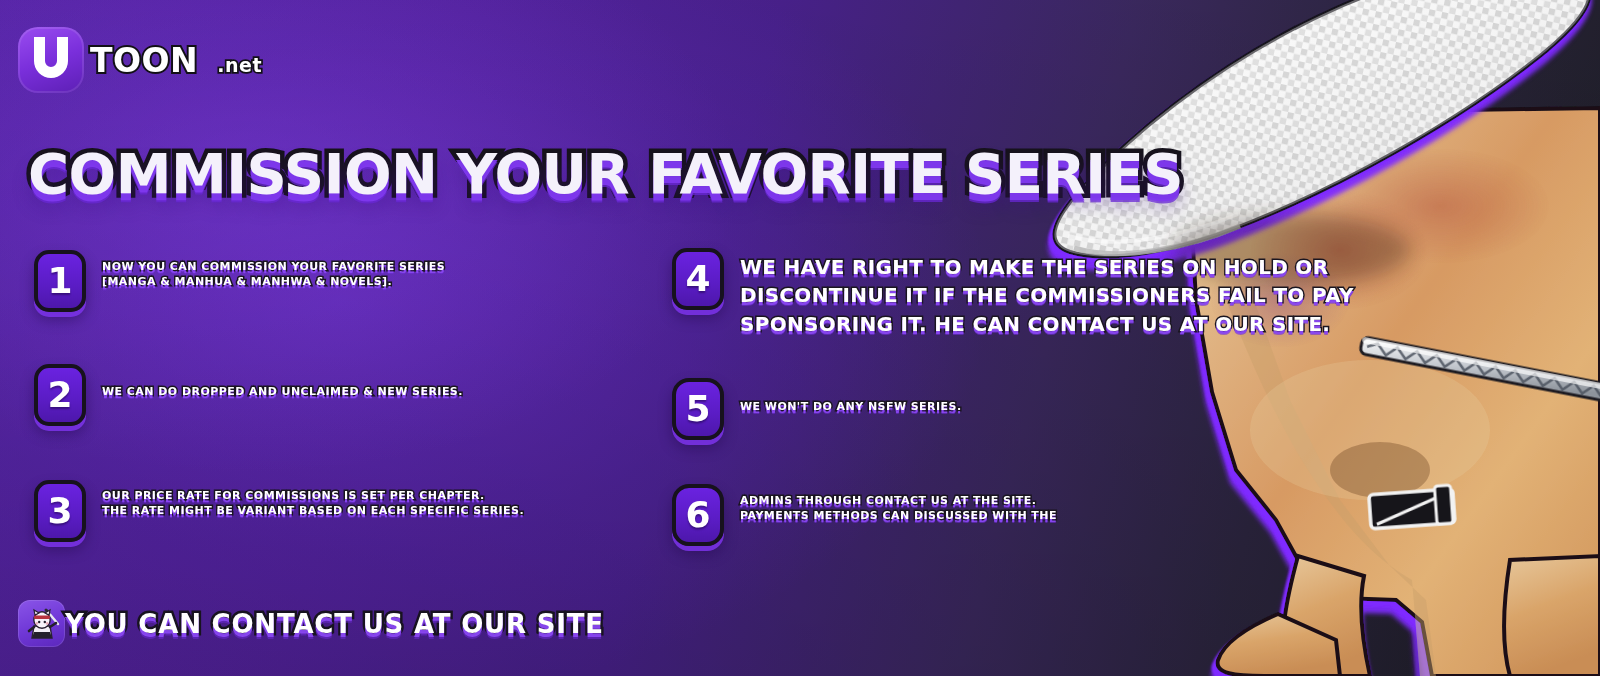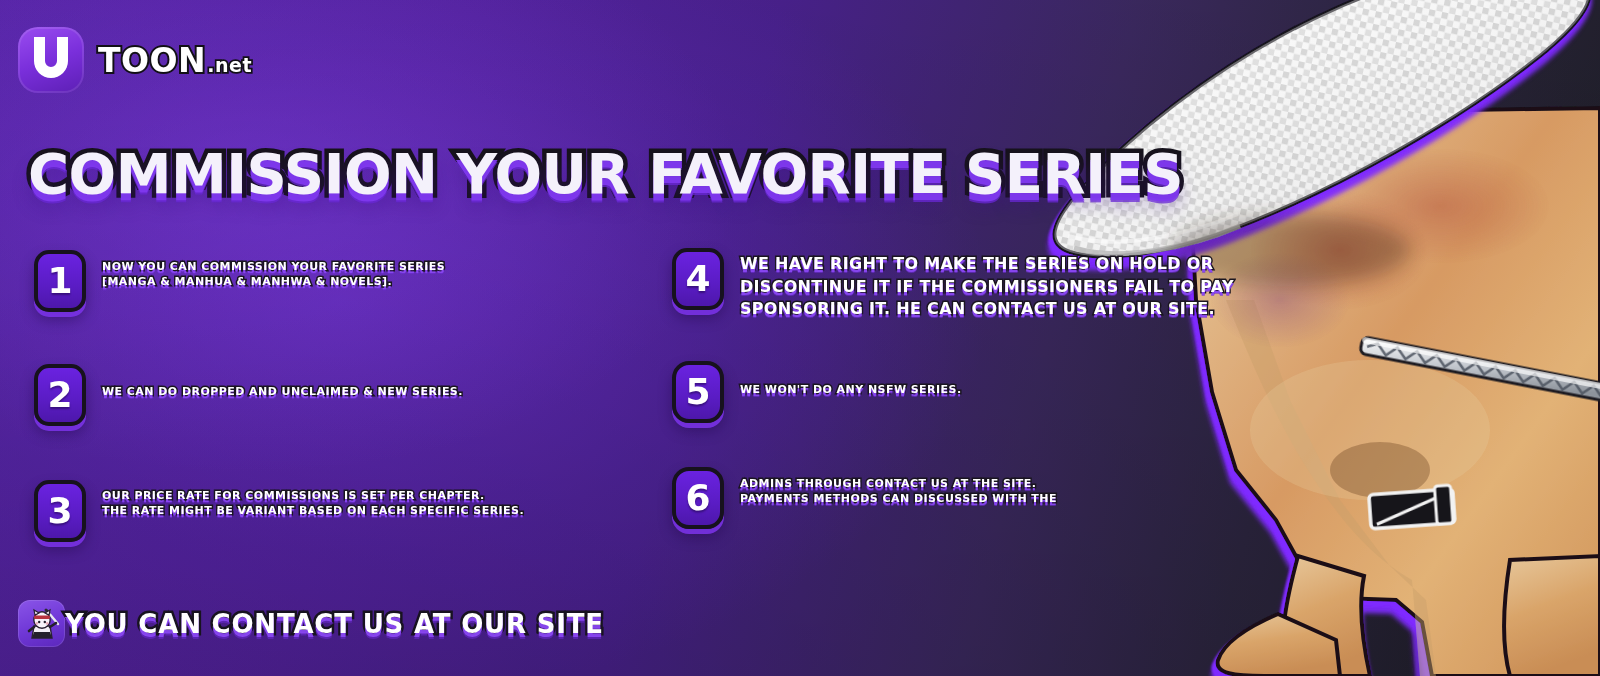--- a/index.html
+++ b/index.html
@@ -25,21 +25,21 @@
     background:
       radial-gradient(ellipse 700px 420px at 250px 180px, rgba(140,70,240,0.30), rgba(0,0,0,0) 70%),
       linear-gradient(to bottom, rgba(0,0,0,0.06), rgba(0,0,0,0.18));
     pointer-events:none;
   }
 
   
   #logo-block{
     position:absolute;
     left:18px; top:27px;
-    display:flex; align-items:center; gap:14px;
+    display:flex; align-items:center; gap:6px;
     z-index:6;
   }
   .logo-mark{
     position:relative;
     width:66px; height:66px;
     border-radius:20px;
     background:linear-gradient(160deg,#9a4df0 0%, #7a2fdb 50%, #5c1fb4 100%);
     box-shadow:0 0 0 2px rgba(255,255,255,0.10) inset;
     display:flex; align-items:center; justify-content:center;
   }
@@ -50,21 +50,21 @@
     font-size:33px;
     letter-spacing:0.5px;
     color:#ffffff;
     -webkit-text-stroke:4px #121016;
     paint-order: stroke fill;
     display:flex; align-items:baseline;
     line-height:1;
   }
   .logo-text .tld{
     font-size:19px;
-    margin-left:1px;
+    margin-left:19px;
     -webkit-text-stroke:3.5px #121016;
     paint-order: stroke fill;
   }
 
   
   #headline{
     position:absolute;
     left:28px; top:146px;
     z-index:6;
     font-family:"DejaVu Sans", sans-serif;
@@ -128,21 +128,21 @@
     -webkit-text-stroke:3px #1a1520;
     paint-order: stroke fill;
     text-shadow:
       0 3px 0 rgba(138,72,242,0.95),
       0 4px 0 rgba(112,46,214,0.6);
     text-transform:uppercase;
   }
   .item-1 .item-text{ padding-top:9px; }
   .item-2 .item-text{ padding-top:20px; }
   .item-3 .item-text{ padding-top:8px; }
-  .item-4 .item-text{ padding-top:5px; font-size:16px; letter-spacing:0.3px; line-height:1.42; }
+  .item-4 .item-text{ padding-top:5px; font-size:20px; letter-spacing:0.3px; line-height:1.42; }
   .item-5 .item-text{ padding-top:21px; }
   .item-6 .item-text{ padding-top:9px; }
   .item-text .ln{ display:block; white-space:nowrap; }
 
   
   #footer{
     position:absolute;
     left:18px; top:600px;
     display:flex; align-items:center; 
     z-index:6;

